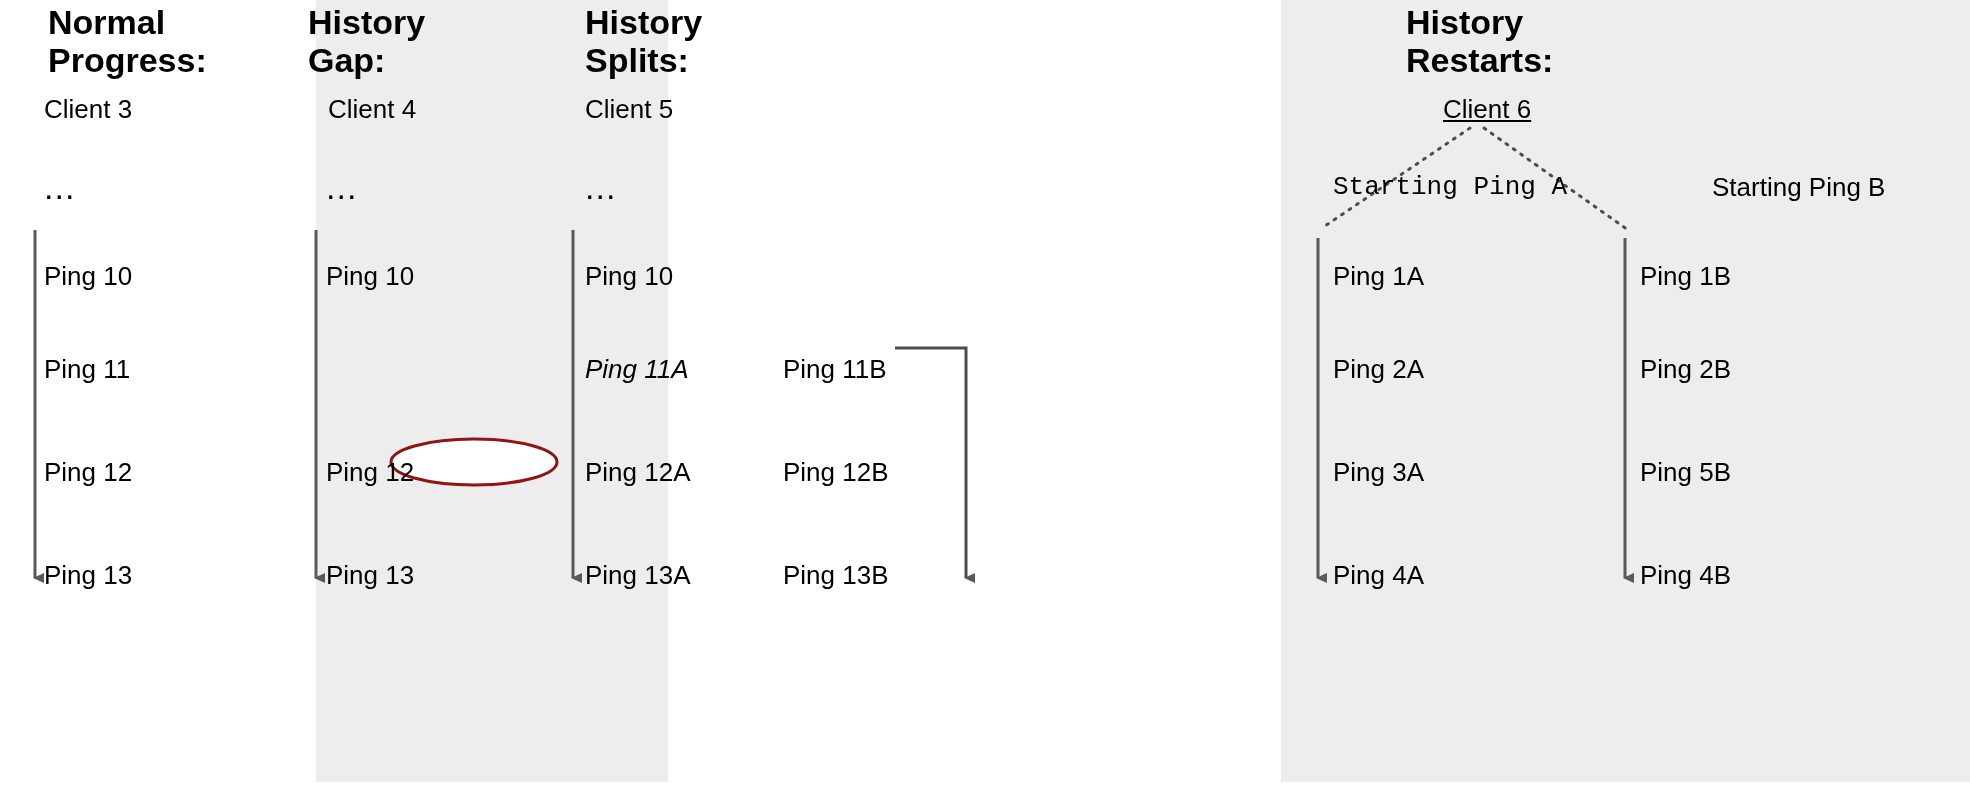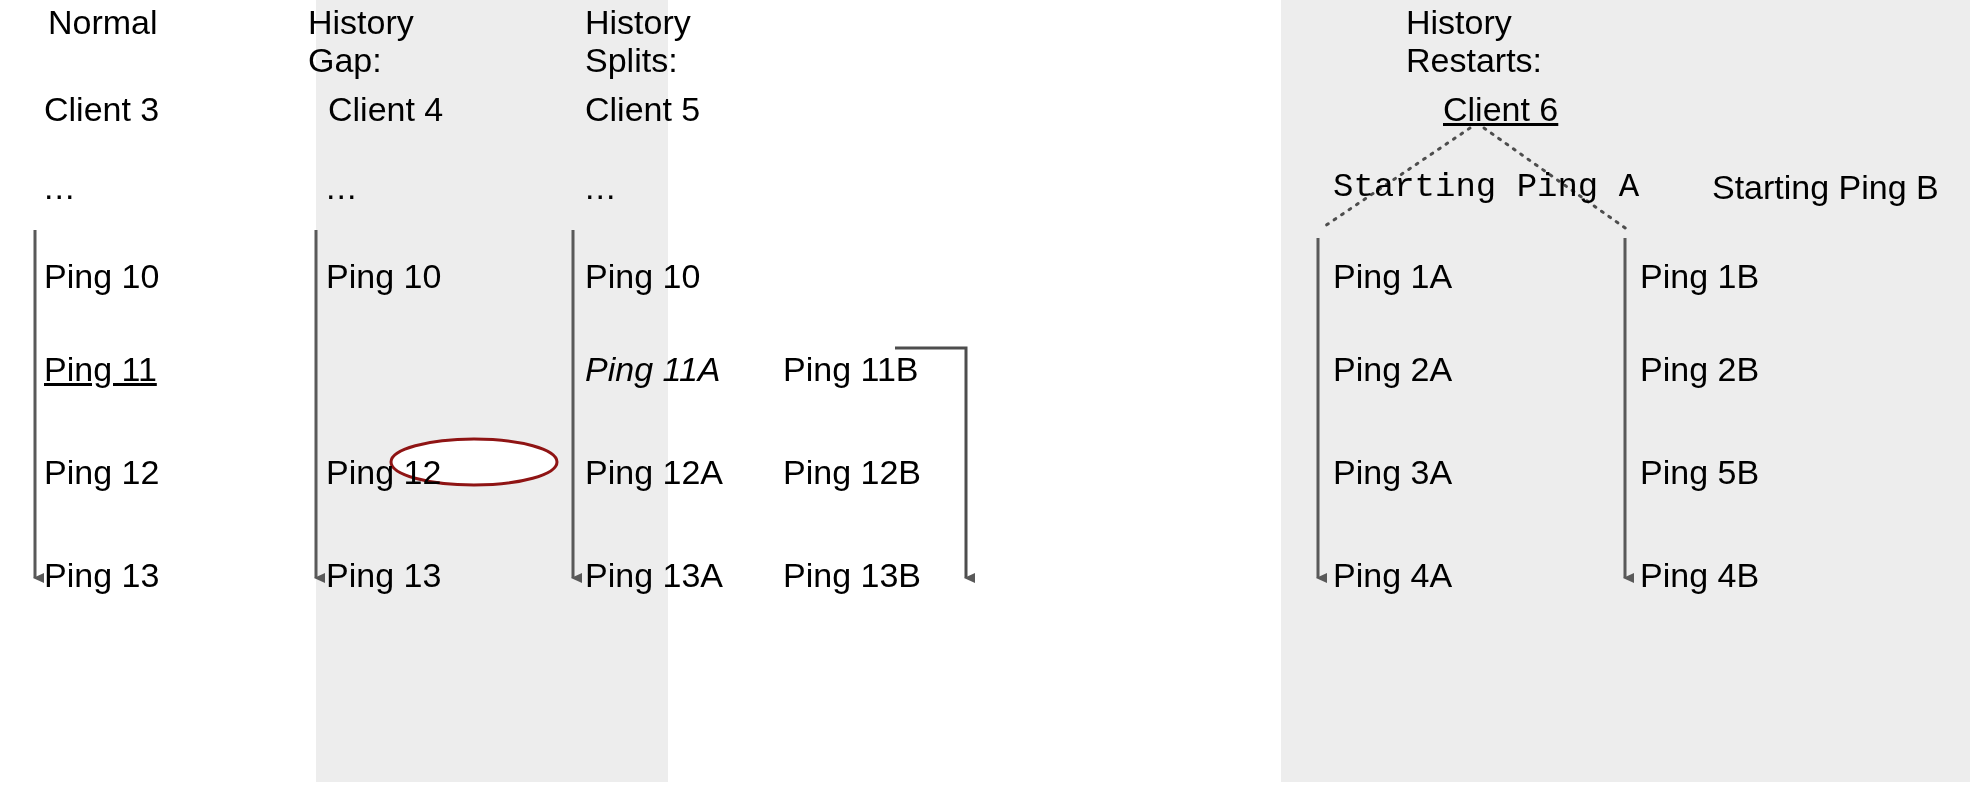--- a/index.html
+++ b/index.html
@@ -28,31 +28,31 @@
     left: 0; top: 0;
     width: 1970px;
     height: 788px;
     pointer-events: none;
   }
 
   .lbl {
     position: absolute;
     white-space: nowrap;
     color: #000000;
-    font-size: 34px;
+    font-size: 26px;
     line-height: 40px;
     font-weight: 400;
   }
   .hdr {
     position: absolute;
     white-space: pre;
     color: #000000;
     font-size: 34px;
     line-height: 40px;
-    font-weight: normal;
+    font-weight: bold;
   }
   .dots {
     position: absolute;
     color: #000000;
     font-size: 34px;
     line-height: 40px;
     letter-spacing: 1px;
   }
 </style>
 </head>
@@ -81,24 +81,25 @@
     <line x1="1470" y1="128" x2="1322" y2="228" stroke="#4d4d4d" stroke-width="3" stroke-dasharray="2 7" stroke-linecap="round"></line>
     <line x1="1484" y1="128" x2="1628" y2="230" stroke="#4d4d4d" stroke-width="3" stroke-dasharray="2 7" stroke-linecap="round"></line>
 
     <line x1="1318" y1="238" x2="1318" y2="578" stroke="#595959" stroke-width="3" marker-end="url(#ah)"></line>
     <line x1="1625" y1="238" x2="1625" y2="578" stroke="#595959" stroke-width="3" marker-end="url(#ah)"></line>
 
     <ellipse cx="474" cy="462" rx="83" ry="23" fill="#ffffff" stroke="#8f1414" stroke-width="3"></ellipse>
   </svg>
 
   <div class="hdr" style="left:48px; top:2px;">Normal</div>
+  <div class="hdr" style="left:48px; top:40px;">Progress:</div>
   <div class="lbl" style="left:44px; top:89px;">Client 3</div>
   <div class="dots" style="left:44px; top:167px;">...</div>
   <div class="lbl" style="left:44px; top:256px;">Ping 10</div>
-  <div class="lbl" style="left:44px; top:349px;text-decoration:underline;">Ping 11</div>
+  <div class="lbl" style="left:44px; top:349px;">Ping 11</div>
   <div class="lbl" style="left:44px; top:452px;">Ping 12</div>
   <div class="lbl" style="left:44px; top:555px;">Ping 13</div>
 
   <div class="hdr" style="left:308px; top:2px;">History</div>
   <div class="hdr" style="left:308px; top:40px;">Gap:</div>
   <div class="lbl" style="left:328px; top:89px;">Client 4</div>
   <div class="dots" style="left:326px; top:167px;">...</div>
   <div class="lbl" style="left:326px; top:256px;">Ping 10</div>
   <div class="lbl" style="left:326px; top:452px;">Ping 12</div>
   <div class="lbl" style="left:326px; top:555px;">Ping 13</div>

